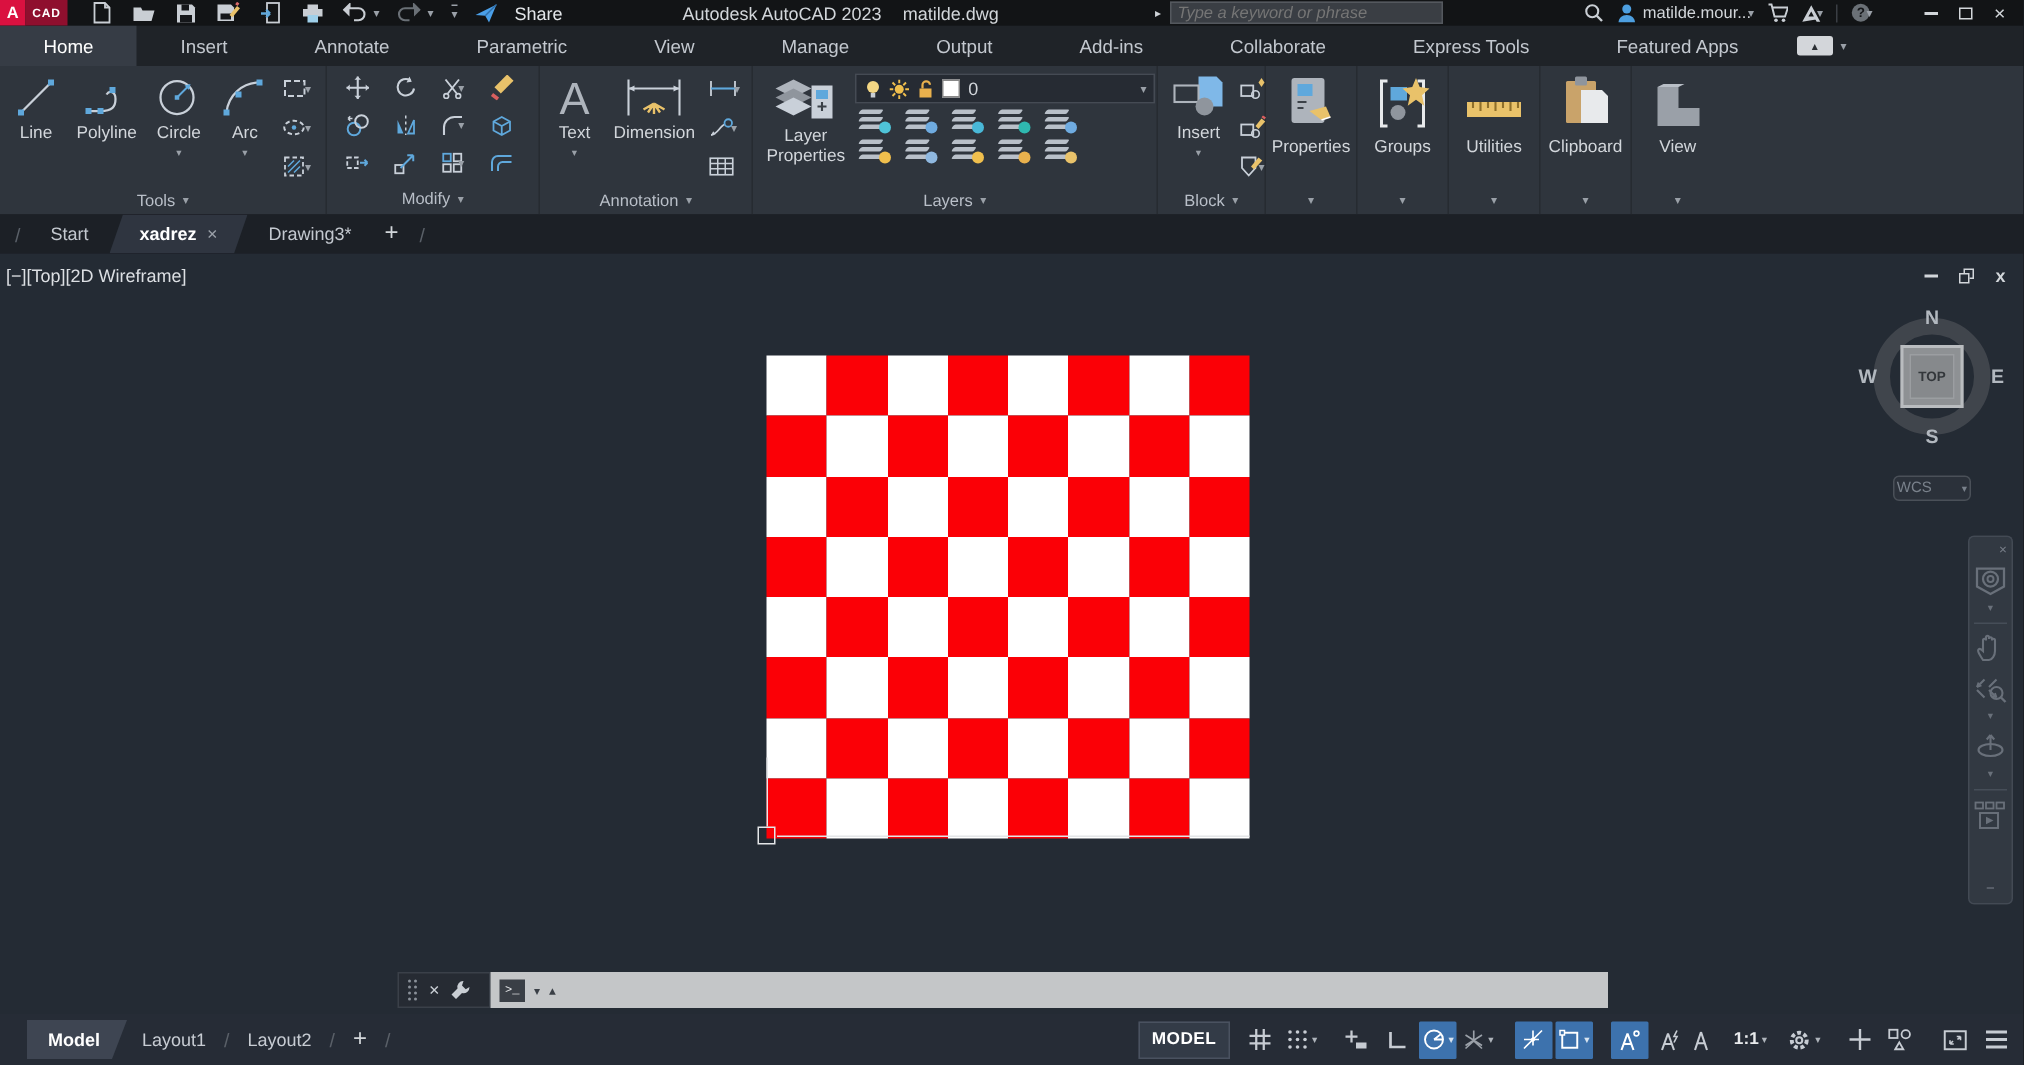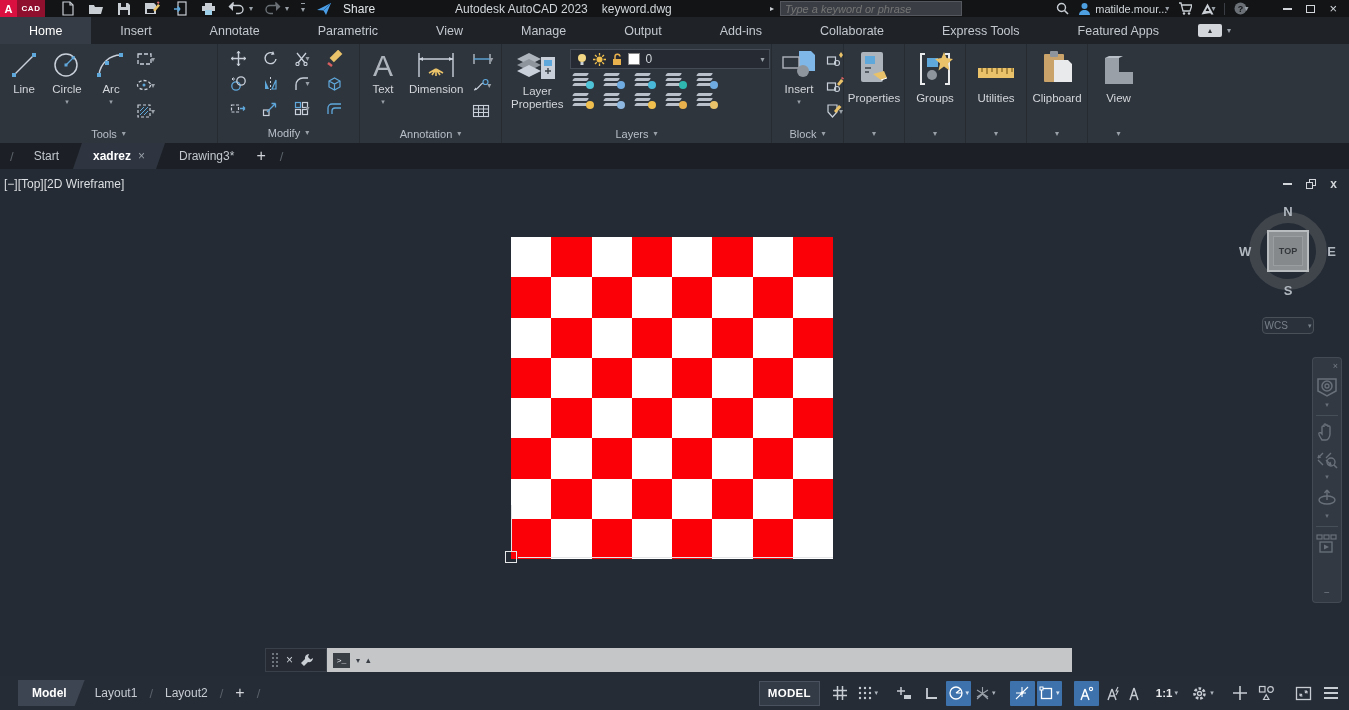--- a/index.html
+++ b/index.html
@@ -199,21 +199,21 @@
       <span class="qbtn">
           <svg width="16" height="14" viewBox="0 0 16 14">
             <path d="M1 8L15 1l-5 12-2.5-4.5z" fill="#4a9fe8"></path>
             <path d="M7.5 8.5L15 1" stroke="#2f6ea8" stroke-width="1"></path>
           </svg>
         </span>
       <span style="color:#e3e6e9;font-size:12px;">Share</span>
     </div>
     <div class="title-group">
       <span>Autodesk AutoCAD 2023</span>
-      <span>keyword.dwg</span>
+      <span>matilde.dwg</span>
     </div>
     <div class="search-wrap">
       <span class="tri-right">▸</span>
       <div class="searchbox">
         <input placeholder="Type a keyword or phrase" style="">
       </div>
     </div>
     <div class="tb-right">
       <span>
           <svg width="13" height="13" viewBox="0 0 13 13">
@@ -282,20 +282,29 @@
 
     <div class="panel" style="width:218px">
       <div class="panel-body">
         <div class="bigtool">
           <svg width="30" height="32" viewBox="0 0 30 32">
               <line x1="5" y1="26" x2="25" y2="6" stroke="#c9d0d9" stroke-width="1.5"></line>
               <rect x="3" y="24" width="4" height="4" fill="#5fa8dc"></rect>
               <rect x="23" y="4" width="4" height="4" fill="#5fa8dc"></rect>
             </svg>
           <span class="lbl">Line</span>
+        </div>
+        <div class="bigtool">
+          <svg width="32" height="32" viewBox="0 0 32 32">
+              <path d="M4 25h8M12 25c8 0 10-3 10-8 0-5-4-6-6-3" fill="none" stroke="#c9d0d9" stroke-width="1.5"></path>
+              <rect x="2" y="23" width="4" height="4" fill="#5fa8dc"></rect>
+              <rect x="10" y="23" width="4" height="4" fill="#5fa8dc"></rect>
+              <rect x="18" y="9" width="4" height="4" fill="#5fa8dc"></rect>
+            </svg>
+          <span class="lbl">Polyline</span>
         </div>
         <div class="bigtool">
           <svg width="32" height="32" viewBox="0 0 32 32">
               <circle cx="15" cy="16" r="11" fill="none" stroke="#c9d0d9" stroke-width="1.5"></circle>
               <line x1="15" y1="16" x2="23" y2="8" stroke="#5fa8dc" stroke-width="1.3"></line>
               <rect x="13.5" y="14.5" width="3" height="3" fill="#5fa8dc"></rect>
               <path d="M24 7l-4 1 3 3z" fill="#5fa8dc"></path>
             </svg>
           <span class="lbl">Circle</span>
           <span class="dd">▾</span>

